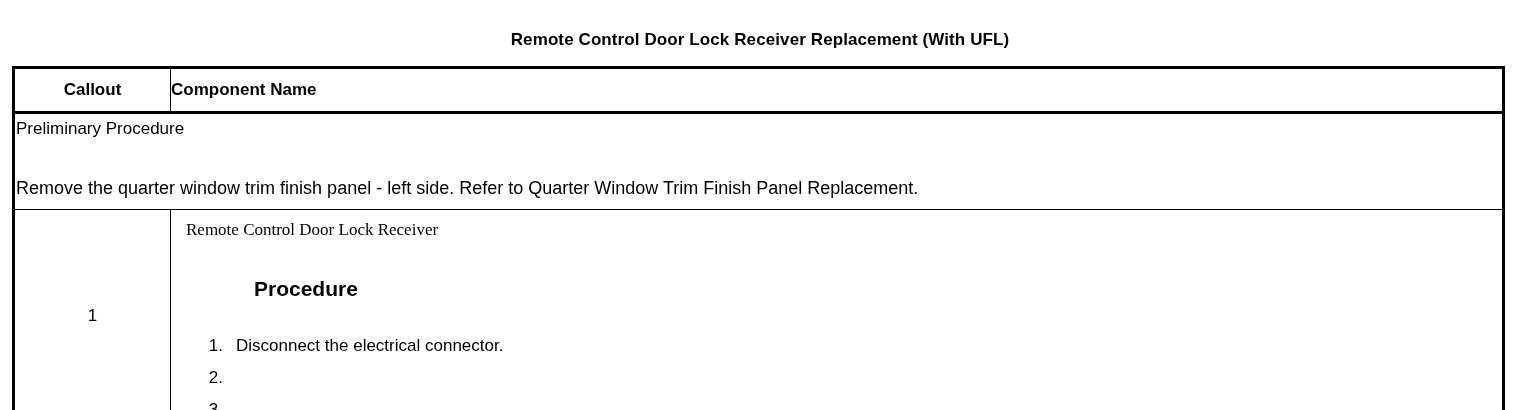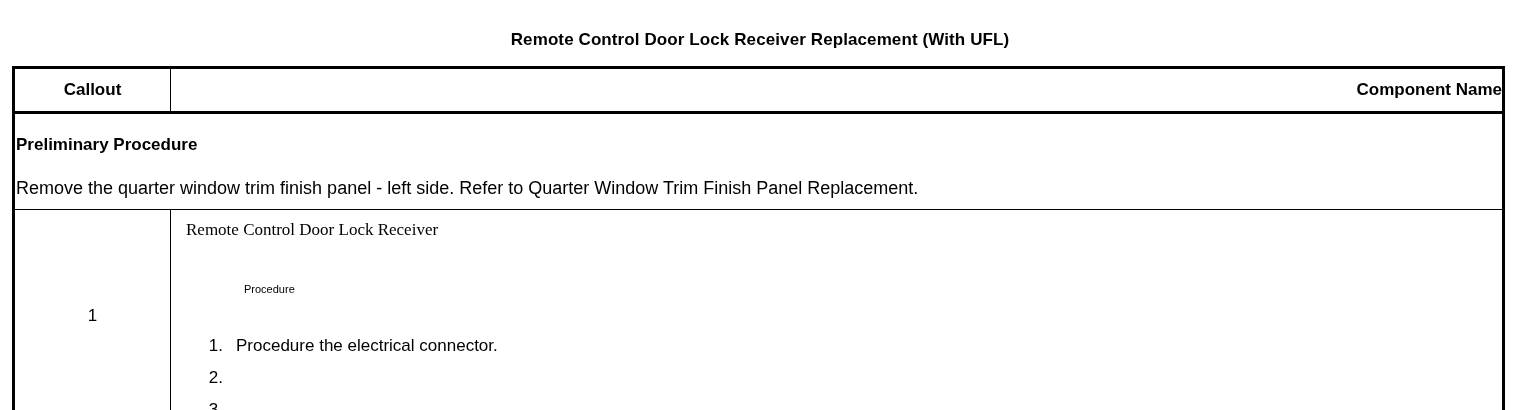--- a/index.html
+++ b/index.html
@@ -98,39 +98,39 @@
     font-size: 17px;
     font-weight: bold;
   }
   .hdr-component {
     position: absolute;
     left: 156px;
     top: 0;
     width: 1331px;
     height: 42px;
     line-height: 42px;
-    text-align: right;
+    text-align: left;
     font-size: 17px;
     font-weight: bold;
   }
 
   
   .prelim-row {
     position: absolute;
     left: 0;
     top: 45px;           
     width: 100%;
     height: 95px;
   }
   .prelim-title {
     position: absolute;
     left: 1px;
-    top: 20px;
-    font-size: 17px;
-    font-weight: bold;
+    top: 4px;
+    font-size: 17px;
+    font-weight: normal;
     line-height: 22px;
     white-space: nowrap;
   }
   .prelim-text {
     position: absolute;
     left: 1px;
     top: 63px;
     font-size: 18px;
     font-weight: normal;
     line-height: 22px;
@@ -170,24 +170,24 @@
     left: 15px;
     top: 9px;
     font-size: 17px;
     font-weight: normal;
     line-height: 22px;
     white-space: nowrap;
     font-family: Liberation Serif, serif;
   }
   .proc-heading {
     position: absolute;
-    left: 73px;
+    left: 83px;
     top: 68px;
-    font-size: 11px;
-    font-weight: normal;
+    font-size: 21px;
+    font-weight: bold;
     line-height: 22px;
     white-space: nowrap;
   }
   .steps {
     position: absolute;
     left: 0;
     top: 120px;
     width: 100%;
   }
   .step {
@@ -238,21 +238,21 @@
         <div class="body-callout">1</div>
 
         <div class="body-content">
           <div class="comp-name">Remote Control Door Lock Receiver</div>
 
           <div class="proc-heading">Procedure</div>
 
           <div class="steps">
             <div class="step">
               <span class="step-num">1.</span>
-              <span class="step-text">Procedure the electrical connector.</span>
+              <span class="step-text">Disconnect the electrical connector.</span>
             </div>
             <div class="step">
               <span class="step-num">2.</span>
             </div>
             <div class="step">
               <span class="step-num">3.</span>
             </div>
           </div>
         </div>
       </div>

